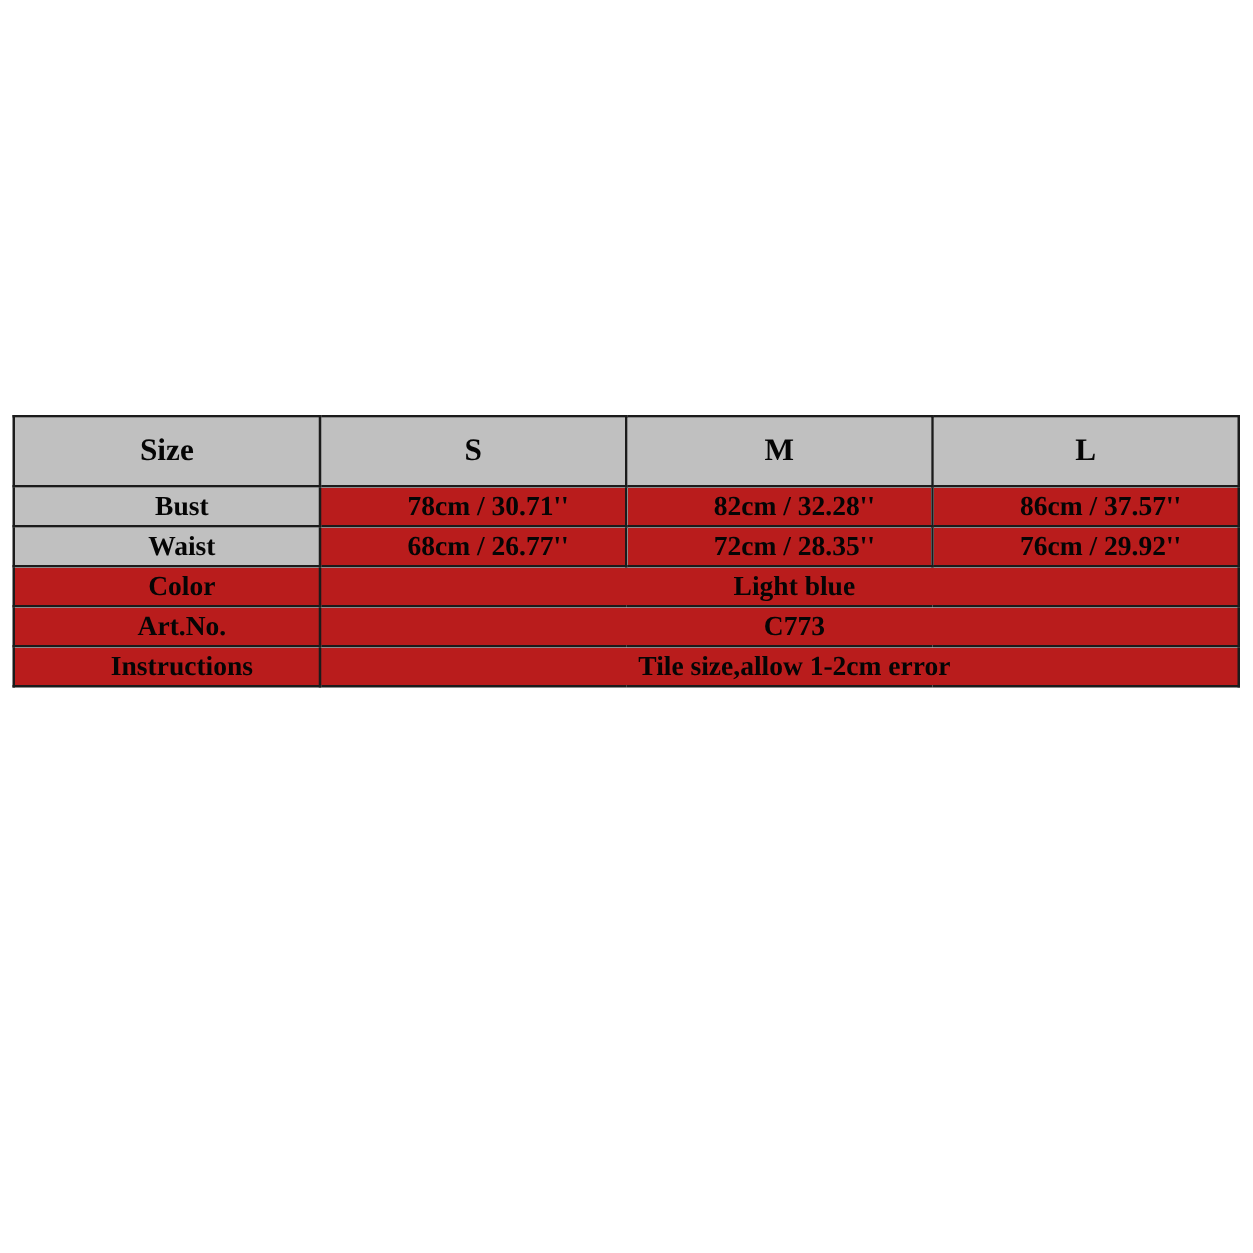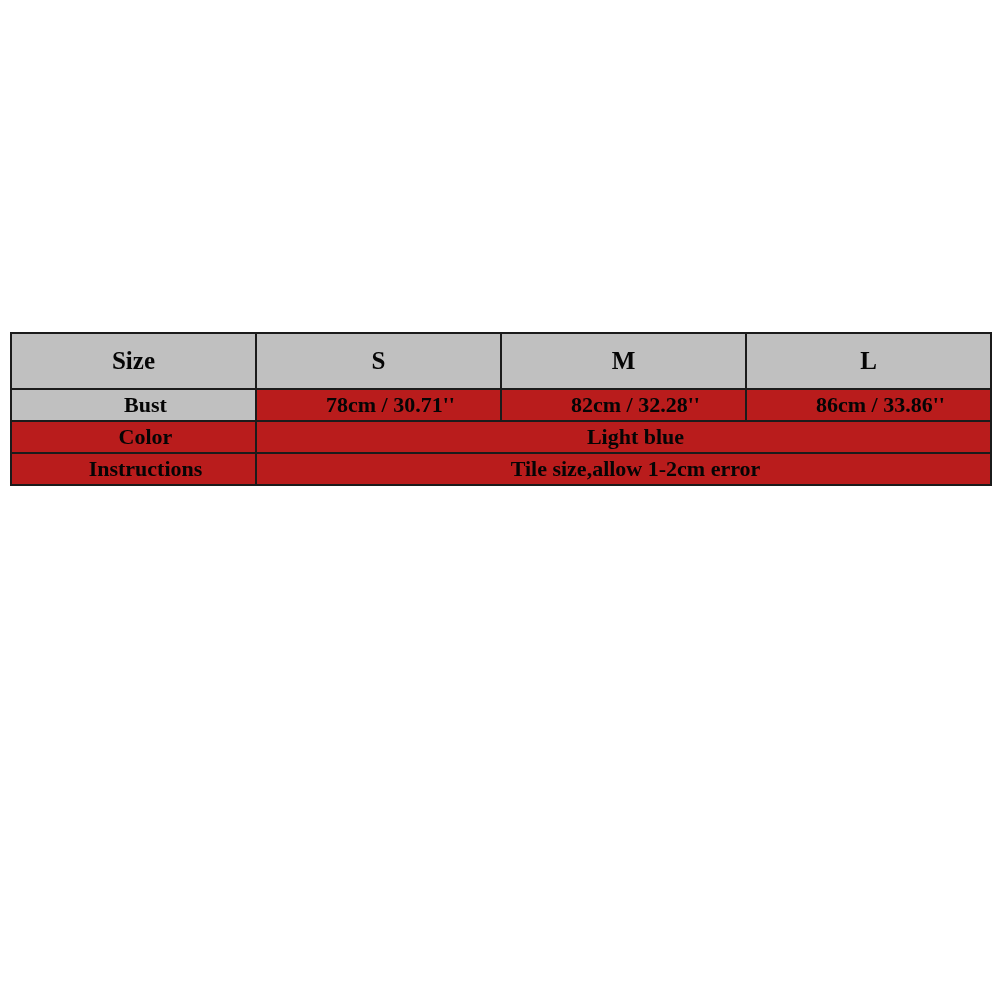--- a/index.html
+++ b/index.html
@@ -72,25 +72,35 @@
         <th class="cell-gray">S</th>
         <th class="cell-gray">M</th>
         <th class="cell-gray">L</th>
       </tr>
     </thead>
     <tbody>
       <tr>
         <td class="cell-gray">Bust</td>
         <td class="cell-white">78cm / 30.71''</td>
         <td class="cell-white">82cm / 32.28''</td>
-        <td class="cell-white">86cm / 33.86''</td>
+        <td class="cell-white">86cm / 37.57''</td>
+      </tr>
+      <tr>
+        <td class="cell-gray">Waist</td>
+        <td class="cell-white">68cm / 26.77''</td>
+        <td class="cell-white">72cm / 28.35''</td>
+        <td class="cell-white">76cm / 29.92''</td>
       </tr>
       <tr>
         <td class="cell-yellow">Color</td>
         <td class="cell-white" colspan="3">Light blue</td>
+      </tr>
+      <tr>
+        <td class="cell-yellow">Art.No.</td>
+        <td class="cell-white" colspan="3">C773</td>
       </tr>
       <tr>
         <td class="cell-yellow">Instructions</td>
         <td class="cell-white" colspan="3">Tile size,allow 1-2cm error</td>
       </tr>
     </tbody>
   </table>
 </div>
 
 </body></html>

